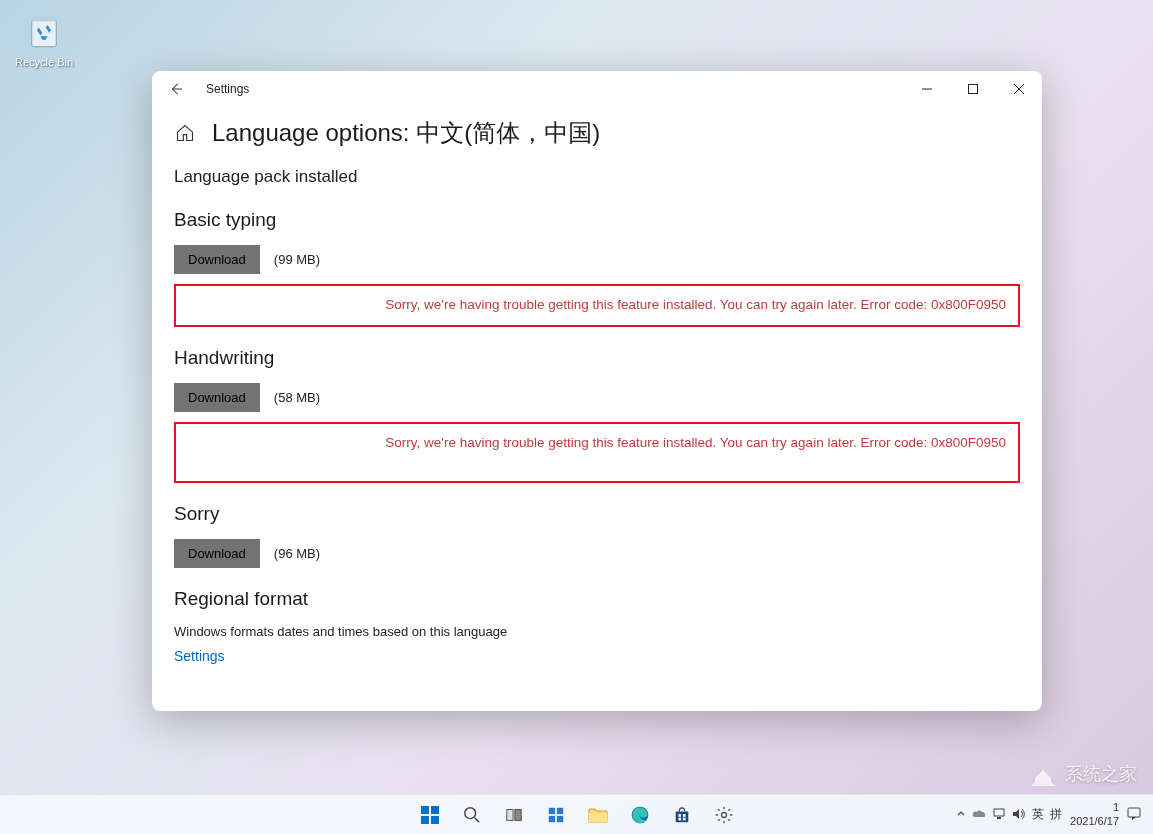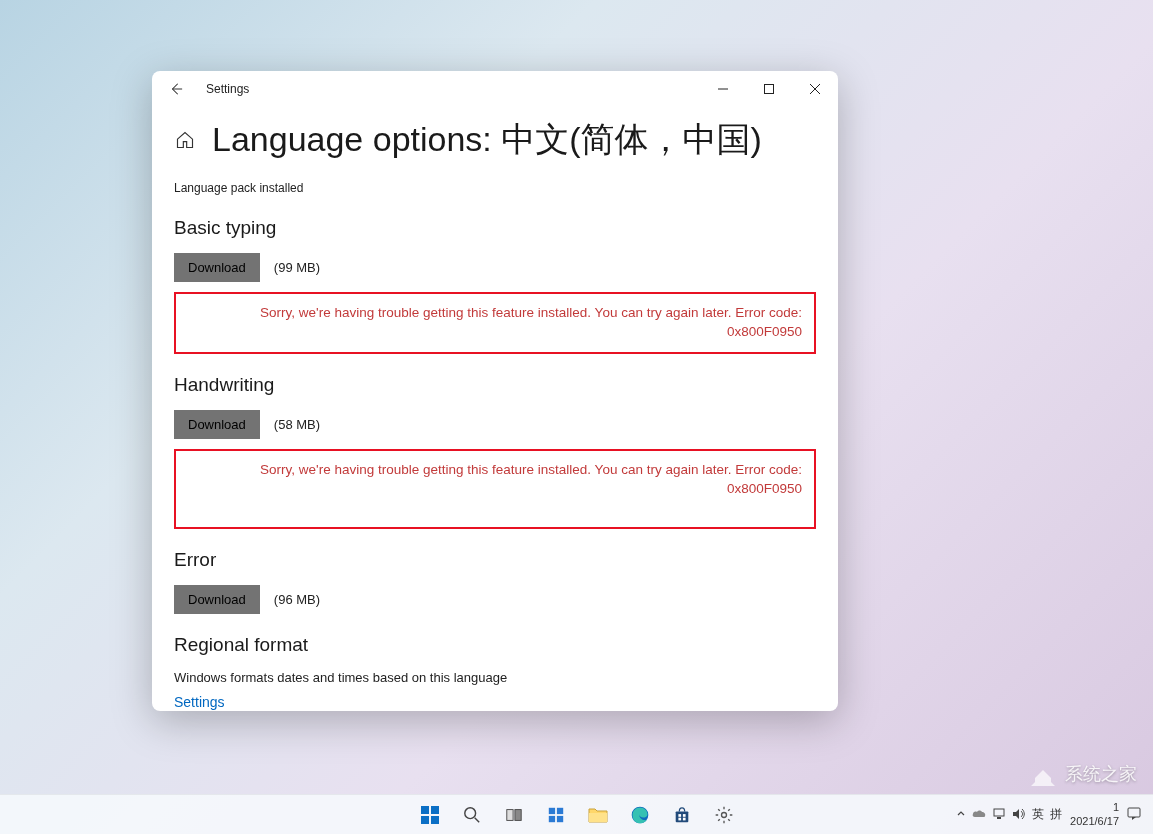--- a/index.html
+++ b/index.html
@@ -20,43 +20,43 @@
   text-shadow: 1px 1px 2px rgba(0,0,0,0.6);
 }
 .desktop-icon .ico {
   width: 42px; height: 42px; margin: 0 auto 4px;
   display: flex; align-items: center; justify-content: center;
 }
 
 .window {
   position: absolute;
   left: 152px; top: 71px;
-  width: 686px; height: 640px;
+  width: 890px; height: 640px;
   background: #fff;
   border-radius: 8px;
   box-shadow: 0 10px 40px rgba(0,0,0,0.25);
   overflow: hidden;
 }
 
 .titlebar {
   height: 36px;
   display: flex; align-items: center;
   padding-left: 12px;
 }
 .titlebar .back { width: 24px; height: 24px; display:flex; align-items:center; justify-content:center; cursor:pointer; }
 .titlebar .title { margin-left: 18px; font-size: 12px; color: #222; }
 .win-controls { margin-left: auto; display: flex; height: 100%; }
 .win-controls .btn { width: 46px; display:flex; align-items:center; justify-content:center; cursor:pointer; }
 
 .content { padding: 0 22px 20px 22px; }
 .header-row { display:flex; align-items:center; gap:16px; margin-top: 10px; margin-bottom: 18px; }
 .home-ico { width: 22px; height: 22px; display:flex; align-items:center; justify-content:center; }
-.page-title { font-size: 34px; font-weight: 400; color: #1a1a1a; }
-
-.subtext { font-size: 12px; color: #222; margin-bottom: 22px; }
+.page-title { font-size: 24px; font-weight: 400; color: #1a1a1a; }
+
+.subtext { font-size: 17px; color: #222; margin-bottom: 22px; }
 
 .section-h { font-size: 19px; font-weight: 400; margin-bottom: 14px; color: #1a1a1a; }
 .dl-row { display:flex; align-items:center; gap:14px; margin-bottom: 10px; }
 .dl-btn { background: #737373; border: none; padding: 7px 14px; font-size: 13px; cursor:pointer; }
 .size { font-size: 13px; color: #222; }
 
 .err-box { border: 2px solid #e81123; padding: 10px 12px; margin-top: 2px; margin-bottom: 18px; }
 .err-text { color: #c23a3a; font-size: 13.5px; line-height: 1.4; text-align: right; }
 
 .section { margin-bottom: 20px; }
@@ -81,20 +81,30 @@
   color: rgba(255,255,255,0.85);
   font-size: 18px; text-shadow: 0 1px 3px rgba(0,0,0,0.3); margin-top: 44px;
 }
 .wm-ico { width:32px; height:32px; }
 </style>
 </head>
 <body>
 
 <div class="desktop">
 
+  <div class="desktop-icon" style="left:10px; top:10px;">
+    <div class="ico">
+      <svg viewBox="0 0 48 48" width="42" height="42">
+        <rect x="10" y="12" width="28" height="30" rx="2" fill="#e8f0f5" stroke="#6aa0c0" stroke-width="1"></rect>
+        <path d="M18 20 l4 6 l-2 3 l-4 -6 z M26 20 l4 6 l2 -3 l-4 -6 z M20 30 l8 0 l-2 4 l-4 0 z" fill="#2e8fd6"></path>
+        <rect x="8" y="8" width="32" height="5" rx="1" fill="#b8d0e0"></rect>
+      </svg>
+    </div>
+    <div>Recycle Bin</div>
+  </div>
 
 
   <div class="window">
     <div class="titlebar">
       <div class="back">
         <svg width="14" height="14" viewBox="0 0 16 16">
             <path d="M10 2 L4 8 L10 14" stroke="#333" stroke-width="1.2" fill="none"></path>
             <path d="M4 8 L15 8" stroke="#333" stroke-width="1.2"></path>
           </svg>
       </div>
@@ -146,21 +156,21 @@
         <div class="dl-row">
           <button class="dl-btn">Download</button>
           <span class="size">(58 MB)</span>
         </div>
         <div class="err-box" style="padding-bottom:28px;">
           <div class="err-text">Sorry, we're having trouble getting this feature installed. You can try again later. Error code: 0x800F0950</div>
         </div>
       </div>
 
       <div class="section">
-        <div class="section-h">Error</div>
+        <div class="section-h">Sorry</div>
         <div class="dl-row">
           <button class="dl-btn">Download</button>
           <span class="size">(96 MB)</span>
         </div>
       </div>
 
       <div class="section">
         <div class="section-h">Regional format</div>
         <div class="regional-text">Windows formats dates and times based on this language</div>
         <span class="link">Settings</span>

